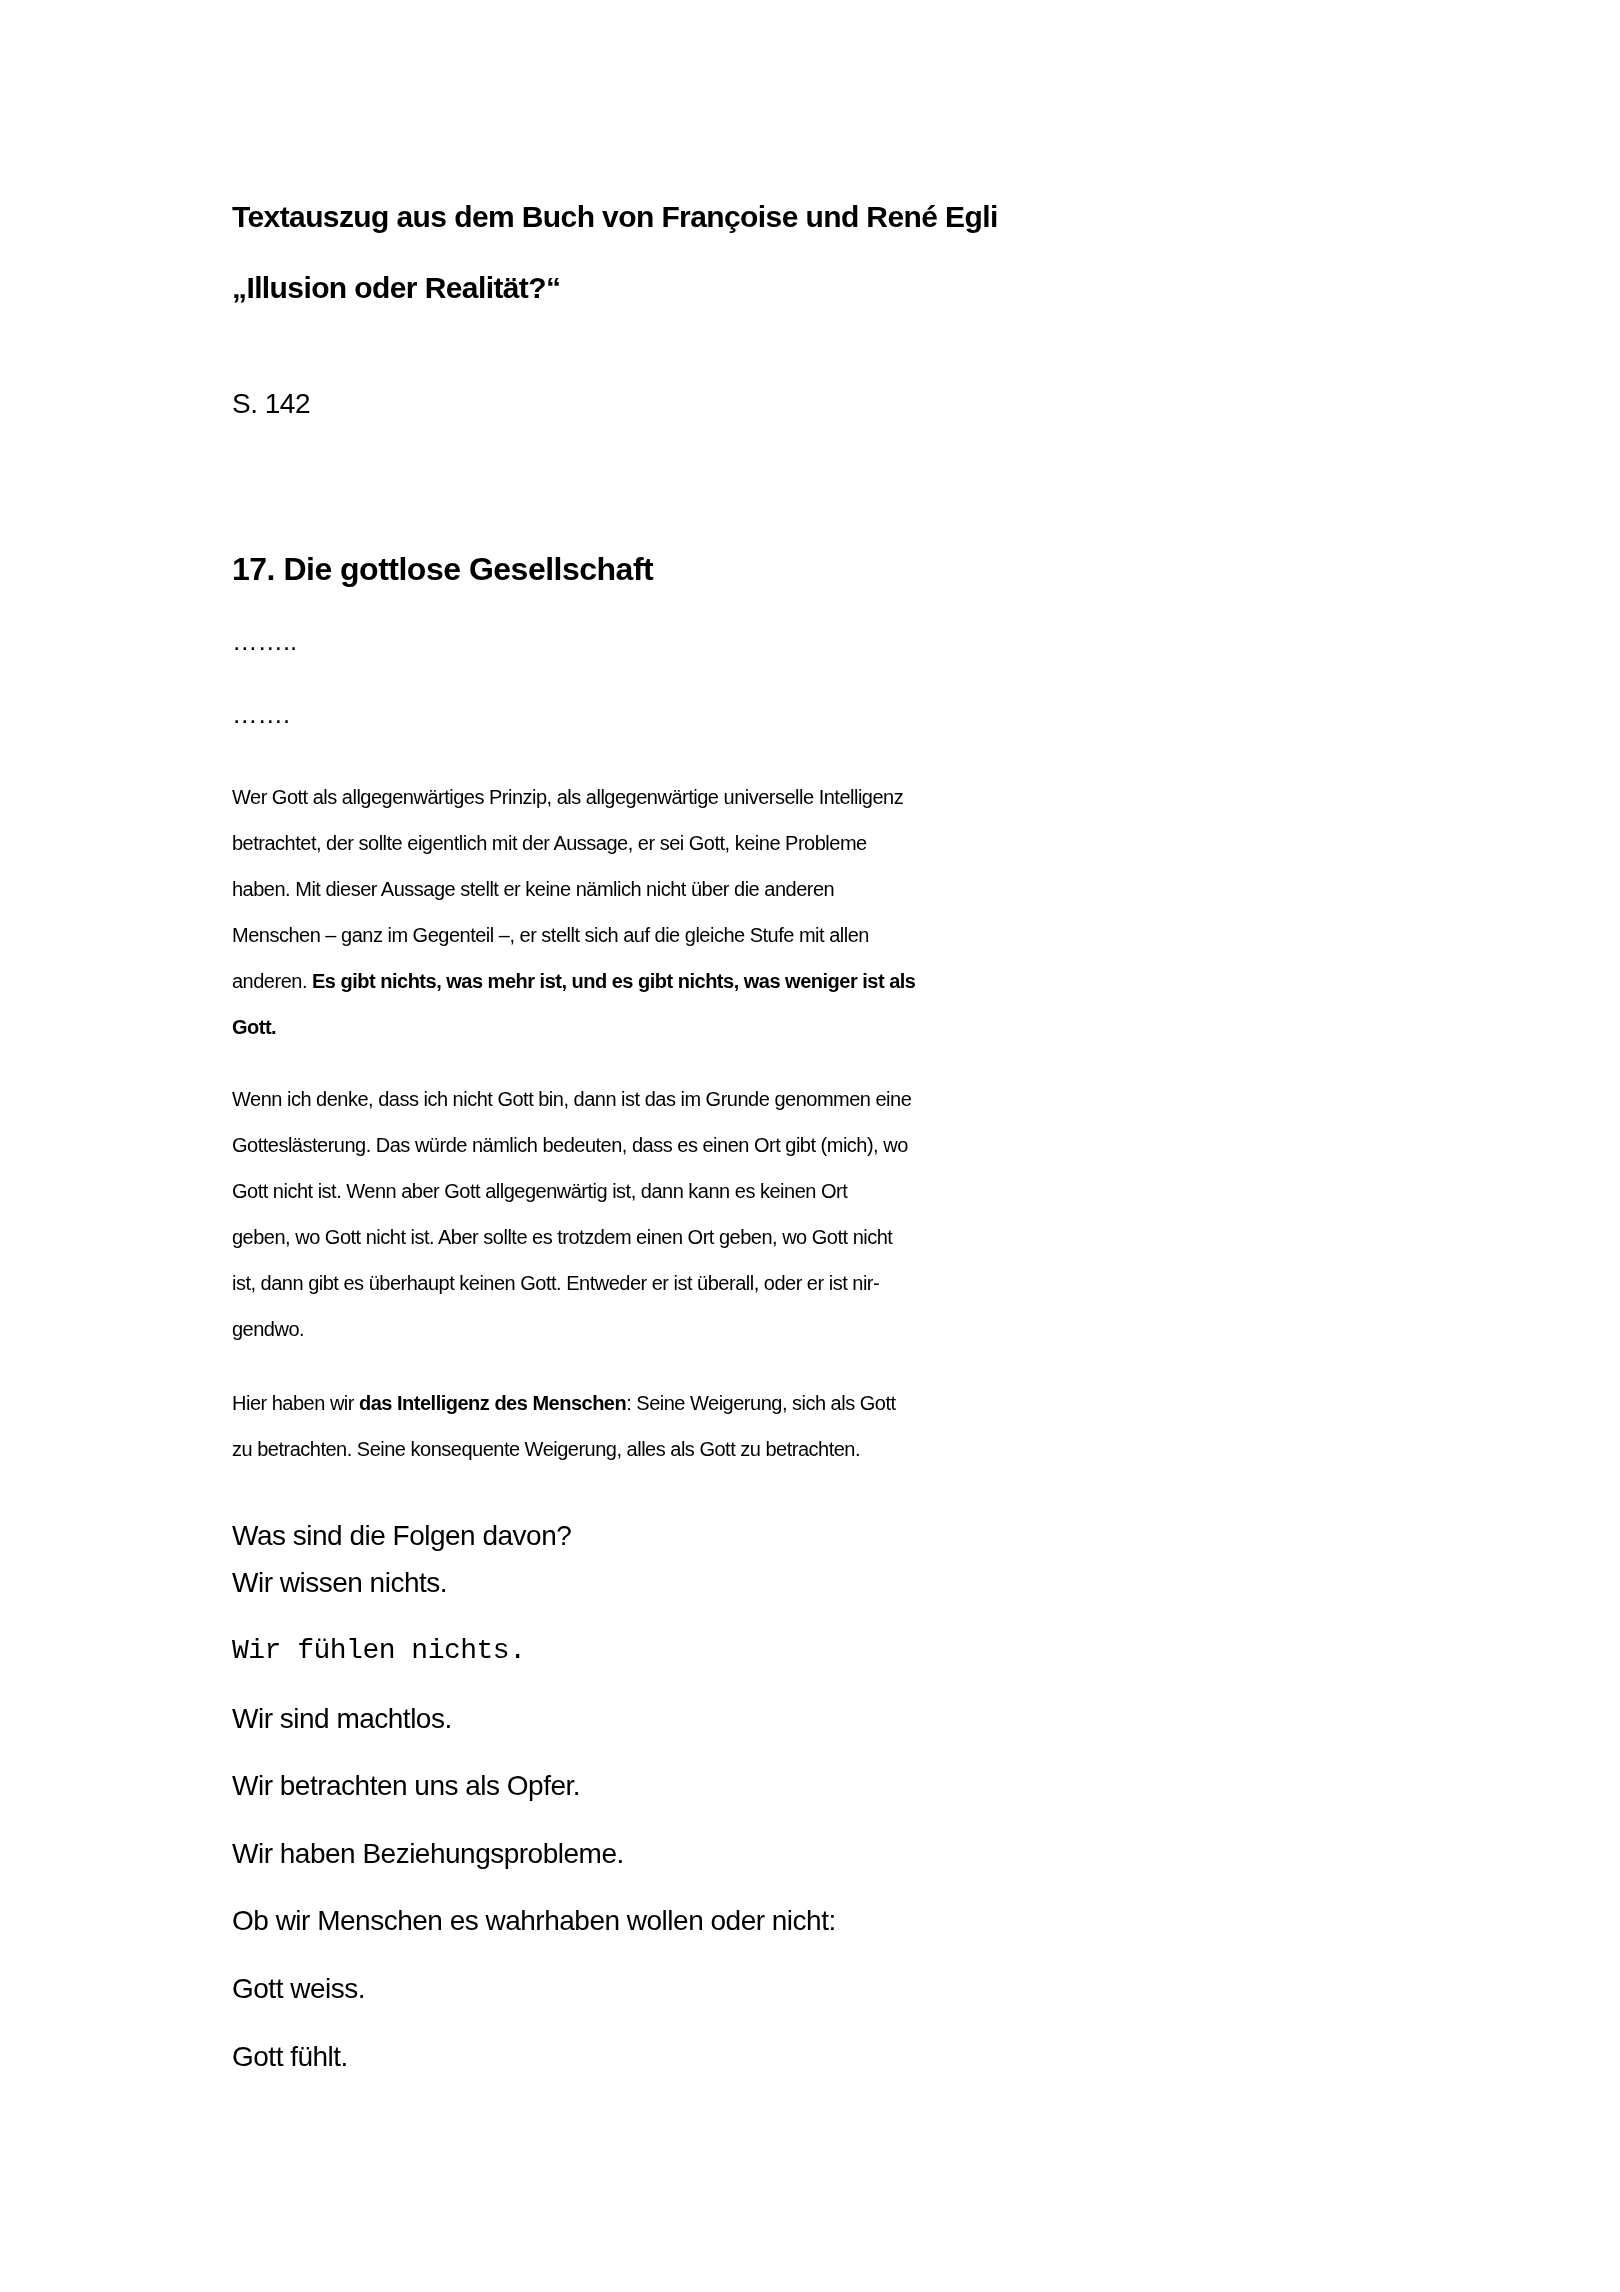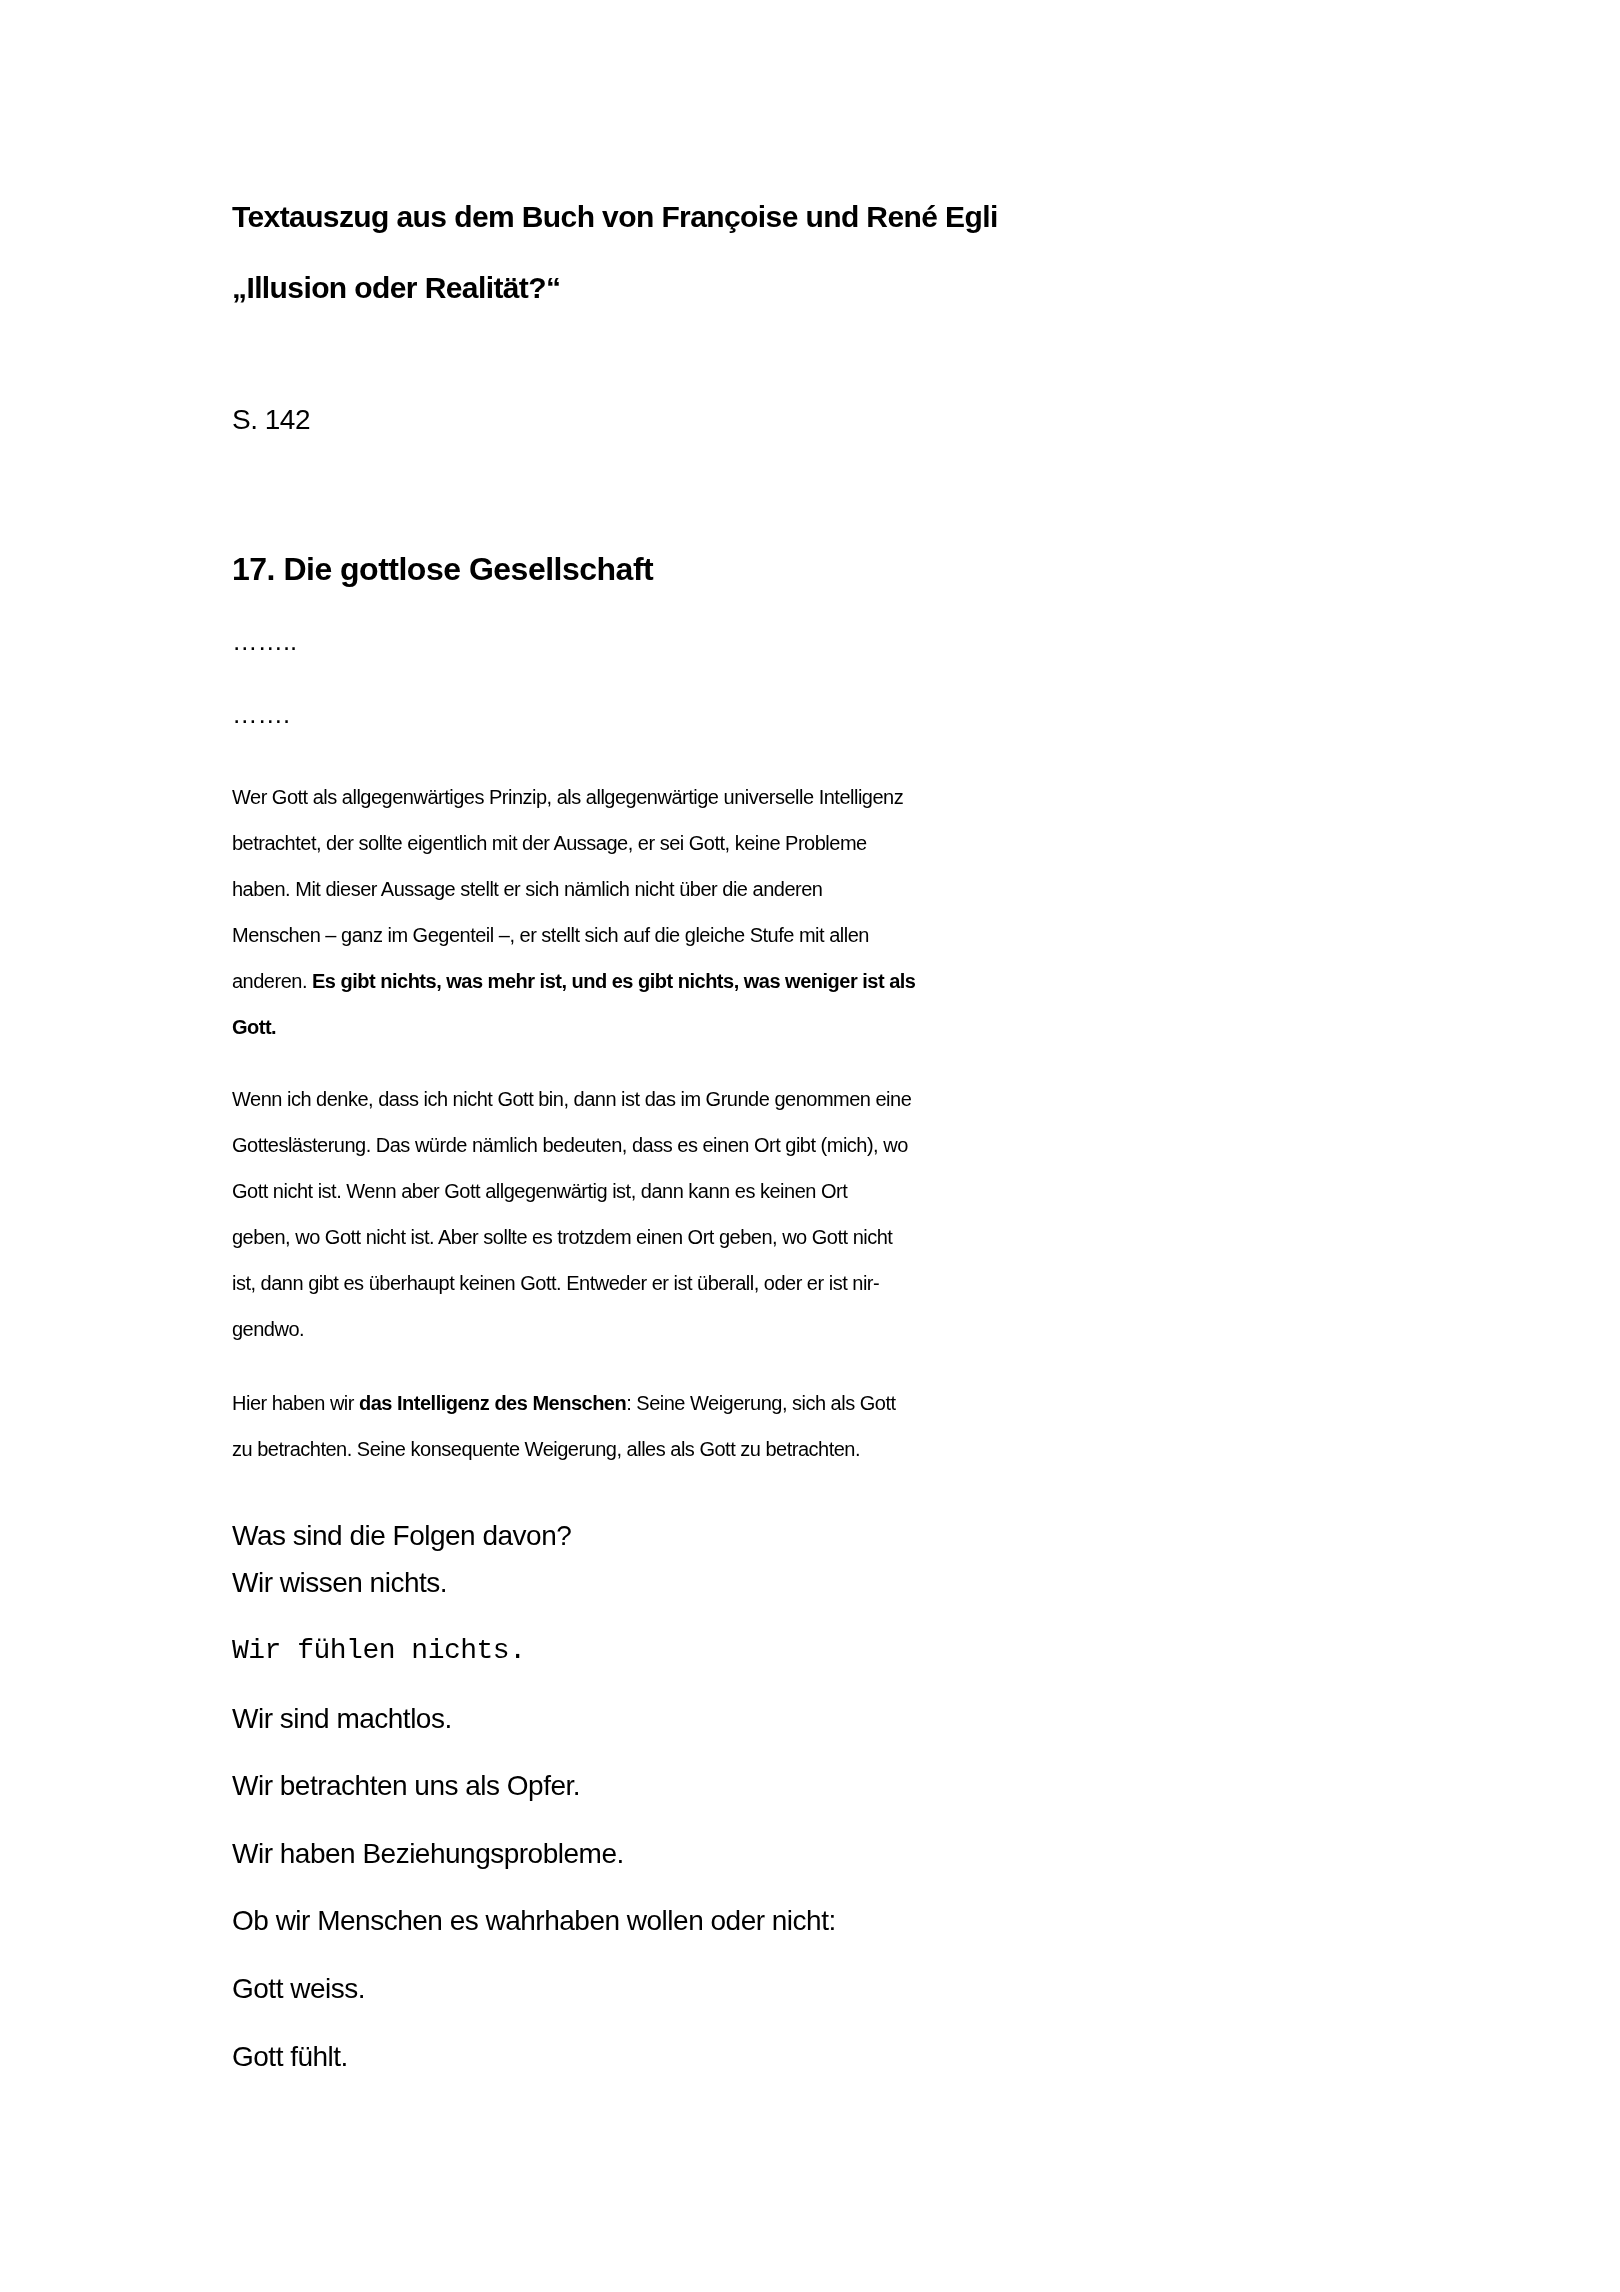--- a/index.html
+++ b/index.html
@@ -63,29 +63,29 @@
       font-size: 28px;
       letter-spacing: -0.5px;
     }
   </style>
 </head>
 <body>
 
 <div class="page">
   <div class="line title" style="top:200px;">Textauszug aus dem Buch von Françoise und René Egli</div>
   <div class="line title" style="top:271px;">„Illusion oder Realität?“</div>
-  <div class="line meta" style="top:404px;">S. 142</div>
+  <div class="line meta" style="top:388px;">S. 142</div>
   <div class="line heading" style="top:551px;">17. Die gottlose Gesellschaft</div>
   <div class="line dots" style="top:627px;">……..</div>
   <div class="line dots" style="top:700px;">…….</div>
 
   <div class="para" style="top:774px;">
       <span class="ln"><span>Wer Gott als allgegenwärtiges Prinzip, als allgegenwärtige universelle Intelligenz</span></span>
       <span class="ln"><span>betrachtet, der sollte eigentlich mit der Aussage, er sei Gott, keine Probleme</span></span>
-      <span class="ln"><span>haben. Mit dieser Aussage stellt er sich nämlich nicht über die anderen</span></span>
+      <span class="ln"><span>haben. Mit dieser Aussage stellt er keine nämlich nicht über die anderen</span></span>
       <span class="ln"><span>Menschen – ganz im Gegenteil –, er stellt sich auf die gleiche Stufe mit allen</span></span>
       <span class="ln"><span>anderen. </span><b>Es gibt nichts, was mehr ist, und es gibt nichts, was weniger ist als</b></span>
       <span class="ln"><b>Gott.</b></span>
     </div>
   <div class="para" style="top:1076px;">
       <span class="ln"><span>Wenn ich denke, dass ich nicht Gott bin, dann ist das im Grunde genommen eine</span></span>
       <span class="ln"><span>Gotteslästerung. Das würde nämlich bedeuten, dass es einen Ort gibt (mich), wo</span></span>
       <span class="ln"><span>Gott nicht ist. Wenn aber Gott allgegenwärtig ist, dann kann es keinen Ort</span></span>
       <span class="ln"><span>geben, wo Gott nicht ist. Aber sollte es trotzdem einen Ort geben, wo Gott nicht</span></span>
       <span class="ln"><span>ist, dann gibt es überhaupt keinen Gott. Entweder er ist überall, oder er ist nir-</span></span>

